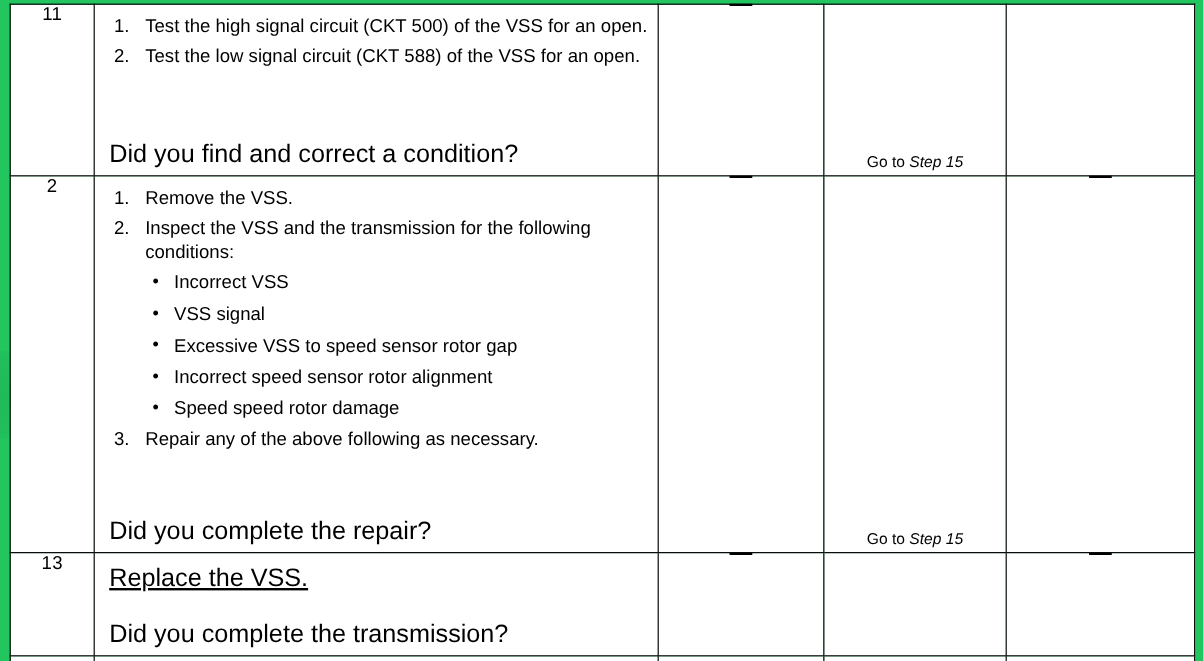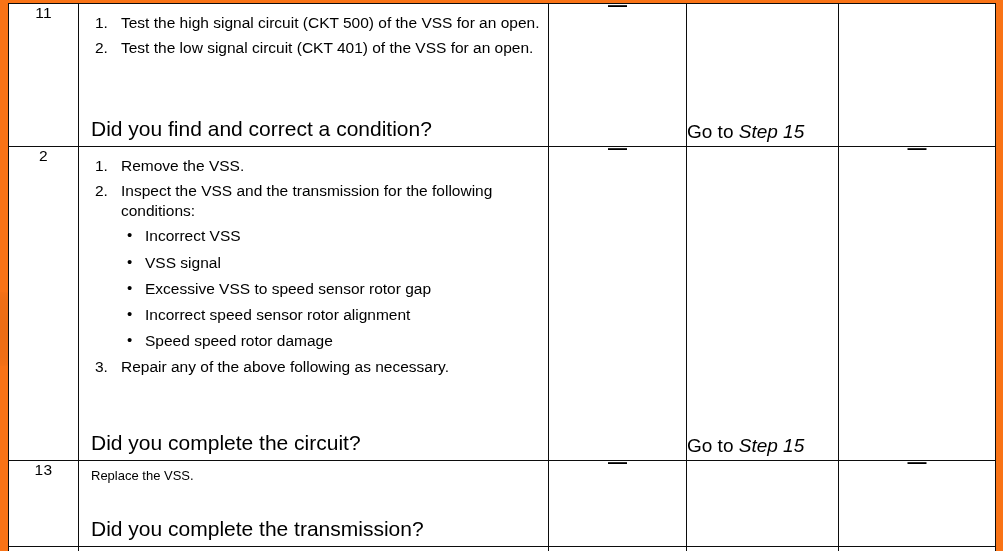--- a/index.html
+++ b/index.html
@@ -14,21 +14,21 @@
     overflow: hidden;
     font-family: "Liberation Sans", sans-serif;
     color: #000000;
     -webkit-font-smoothing: antialiased;
   }
 
   #page {
     position: relative;
     width: 1003px;
     height: 551px;
-    background: #f97316;
+    background: #22c55e;
   }
 
   
   .scan-blob {
     position: absolute;
     left: -34px;
     top: 292px;
     width: 74px;
     height: 74px;
     border-radius: 50%;
@@ -75,39 +75,41 @@
     display: block;
     text-align: center;
     font-size: 19px;
     line-height: 1;
     font-weight: 600;
     letter-spacing: 0;
   }
 
   .goto {
     display: block;
-    font-size: 19px;
+    text-align: center;
+    font-size: 13px;
     line-height: 1.15;
     white-space: nowrap;
   }
   .goto em {
     font-style: italic;
   }
 
   
   .action-wrap {
     position: relative;
     box-sizing: border-box;
     padding: 6px 8px 6px 10px;
     min-height: 100%;
   }
   .plain-line {
-    font-size: 13px;
+    font-size: 21px;
     line-height: 1.30;
     padding: 1px 0 0 2px;
+    text-decoration: underline;
   }
 
   ol.steps {
     margin: 3px 0 0 0;
     padding: 0 0 0 0;
     list-style: none;
     counter-reset: stepnum;
   }
   ol.steps > li {
     position: relative;
@@ -208,21 +210,21 @@
 
         <td>
           <div class="action-wrap" style="height:142px;">
             <ol class="steps">
               <li>
                 <span class="num">1.</span>
                 <span>Test the high signal circuit (CKT 500) of the VSS for an open.</span>
               </li>
               <li>
                 <span class="num">2.</span>
-                <span>Test the low signal circuit (CKT 401) of the VSS for an open.</span>
+                <span>Test the low signal circuit (CKT 588) of the VSS for an open.</span>
               </li>
             </ol>
             <div class="question q-bottom">Did you find and correct a condition?</div>
           </div>
         </td>
 
         <td class="value-cell">
           <div class="mid">
             <span class="dash">—</span>
           </div>
@@ -277,21 +279,21 @@
                     <span class="bul">•</span>
                     <span>Speed speed rotor damage</span>
                   </li>
                 </ul>
               </li>
               <li>
                 <span class="num">3.</span>
                 <span>Repair any of the above following as necessary.</span>
               </li>
             </ol>
-            <div class="question q-bottom">Did you complete the circuit?</div>
+            <div class="question q-bottom">Did you complete the repair?</div>
           </div>
         </td>
 
         <td class="value-cell">
           <div class="mid">
             <span class="dash">—</span>
           </div>
         </td>
 
         <td class="yesno-cell">

